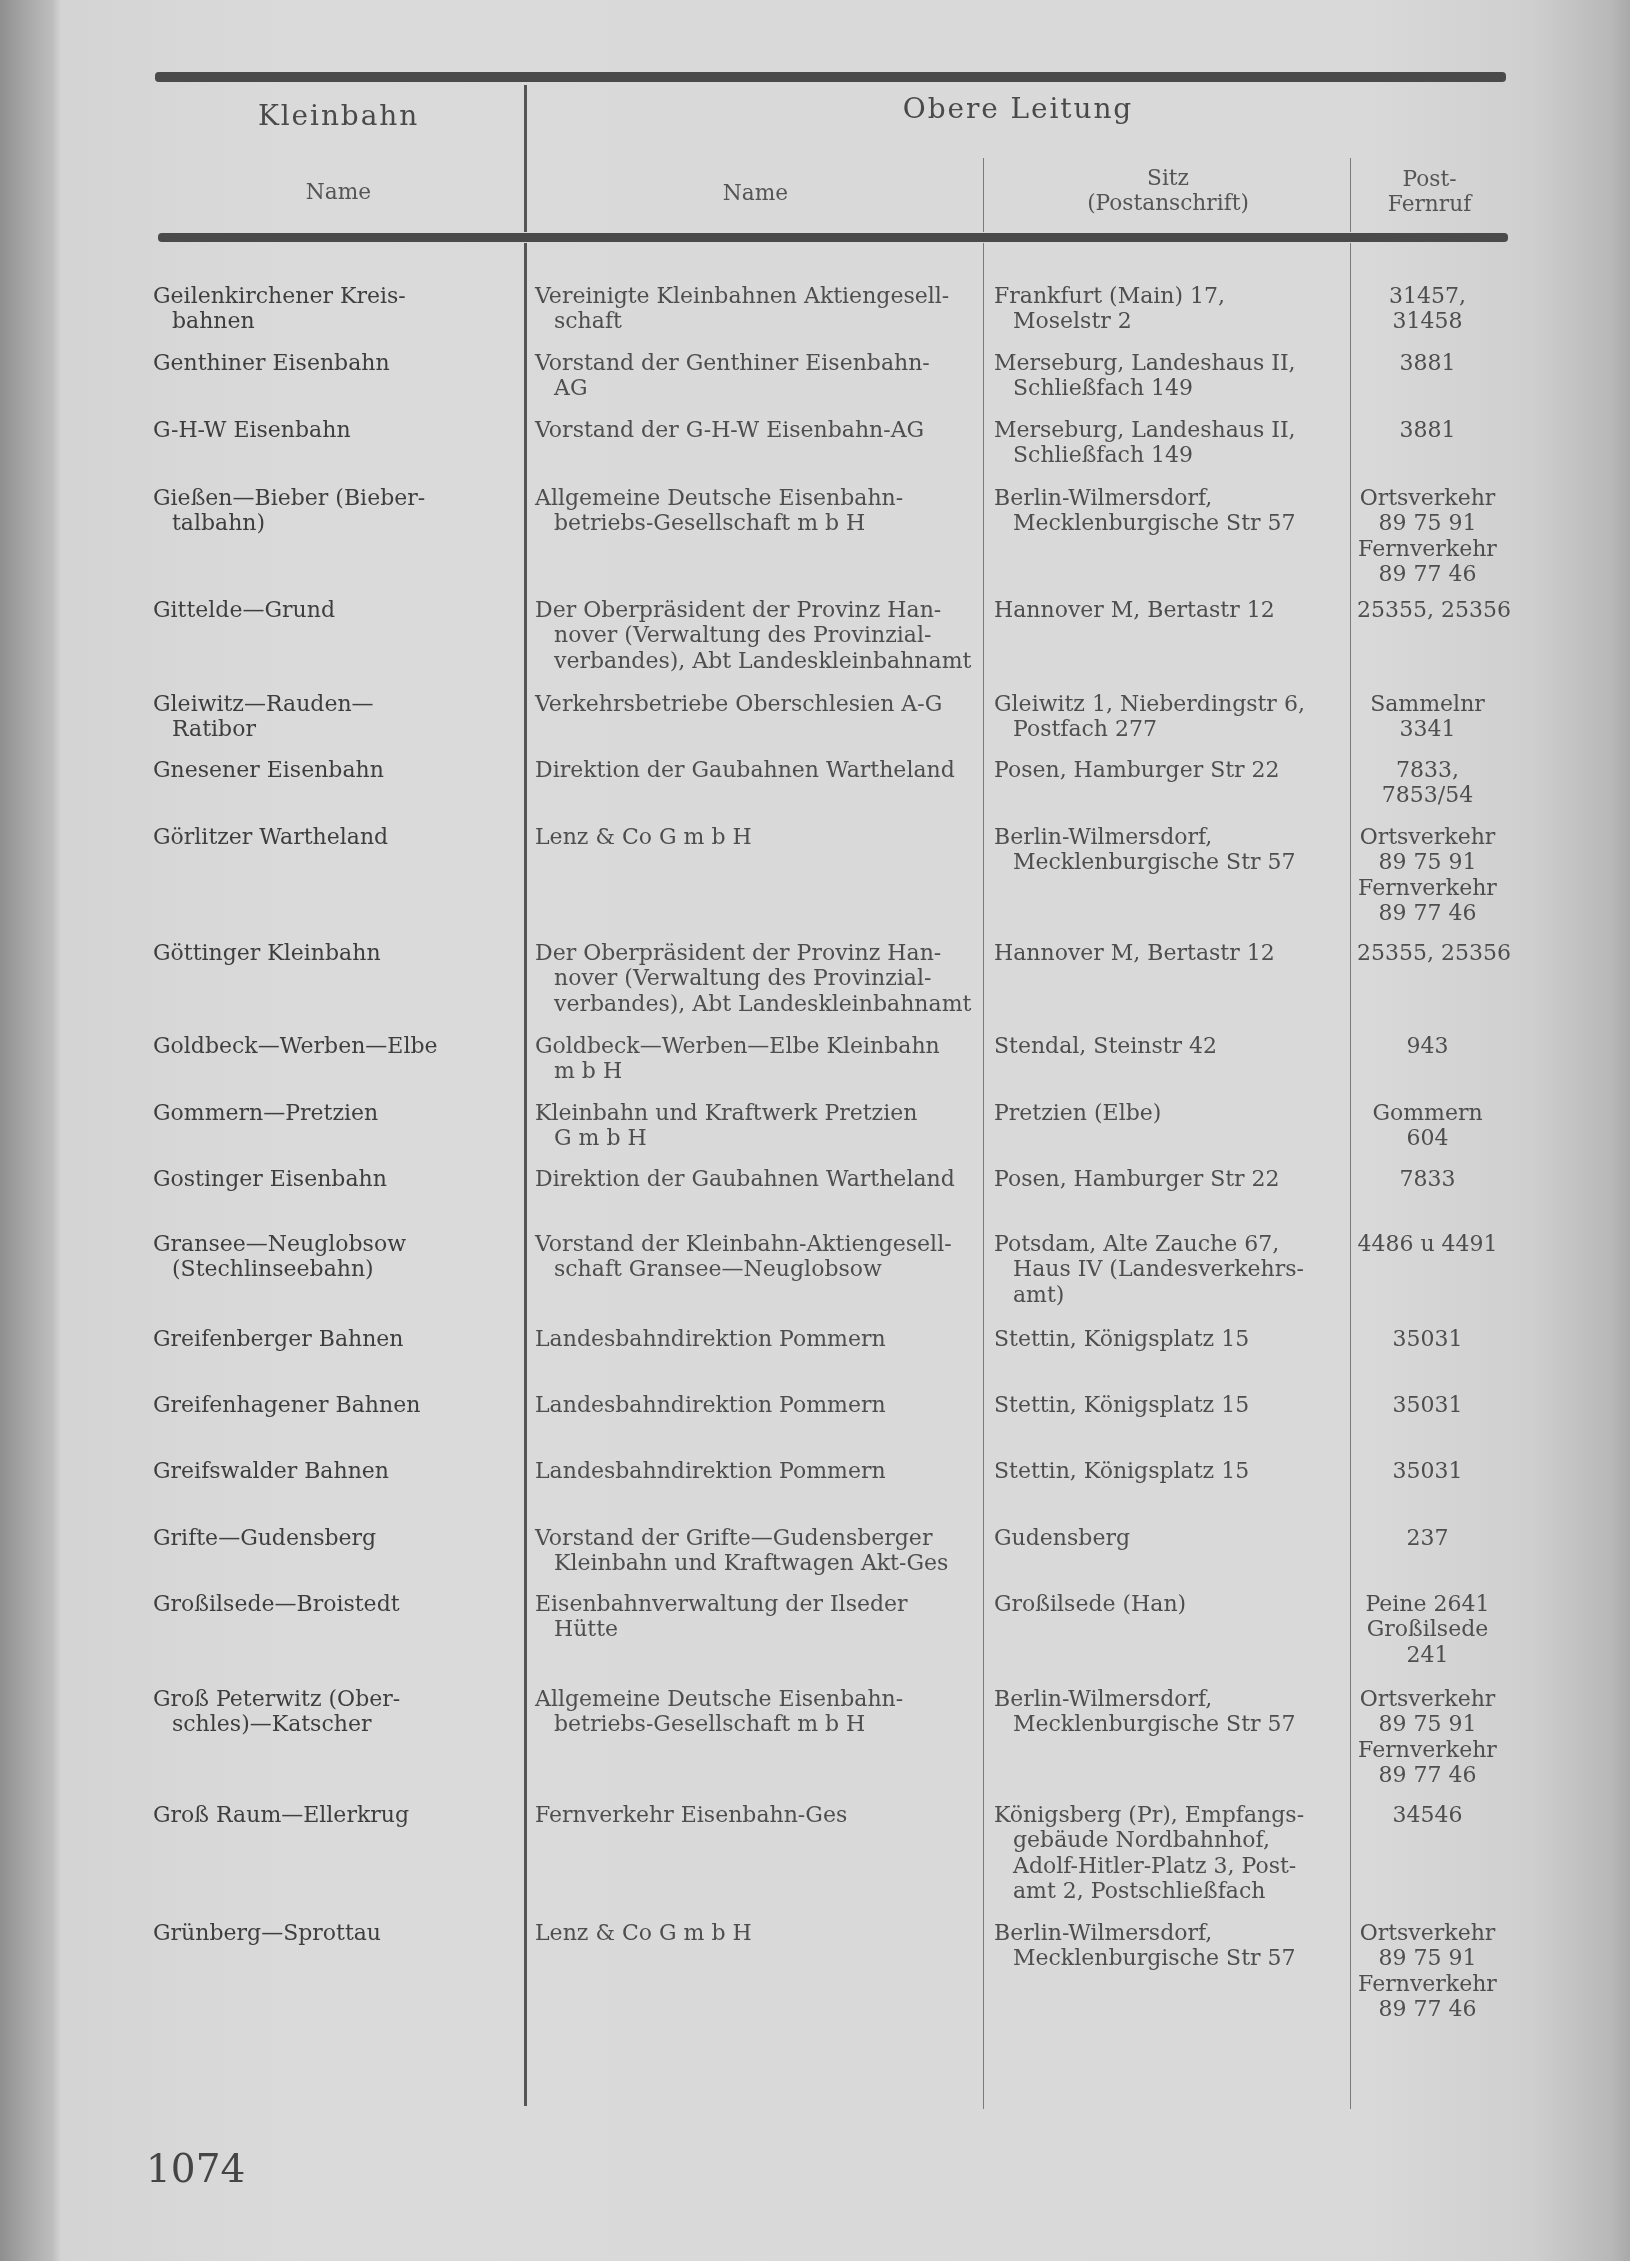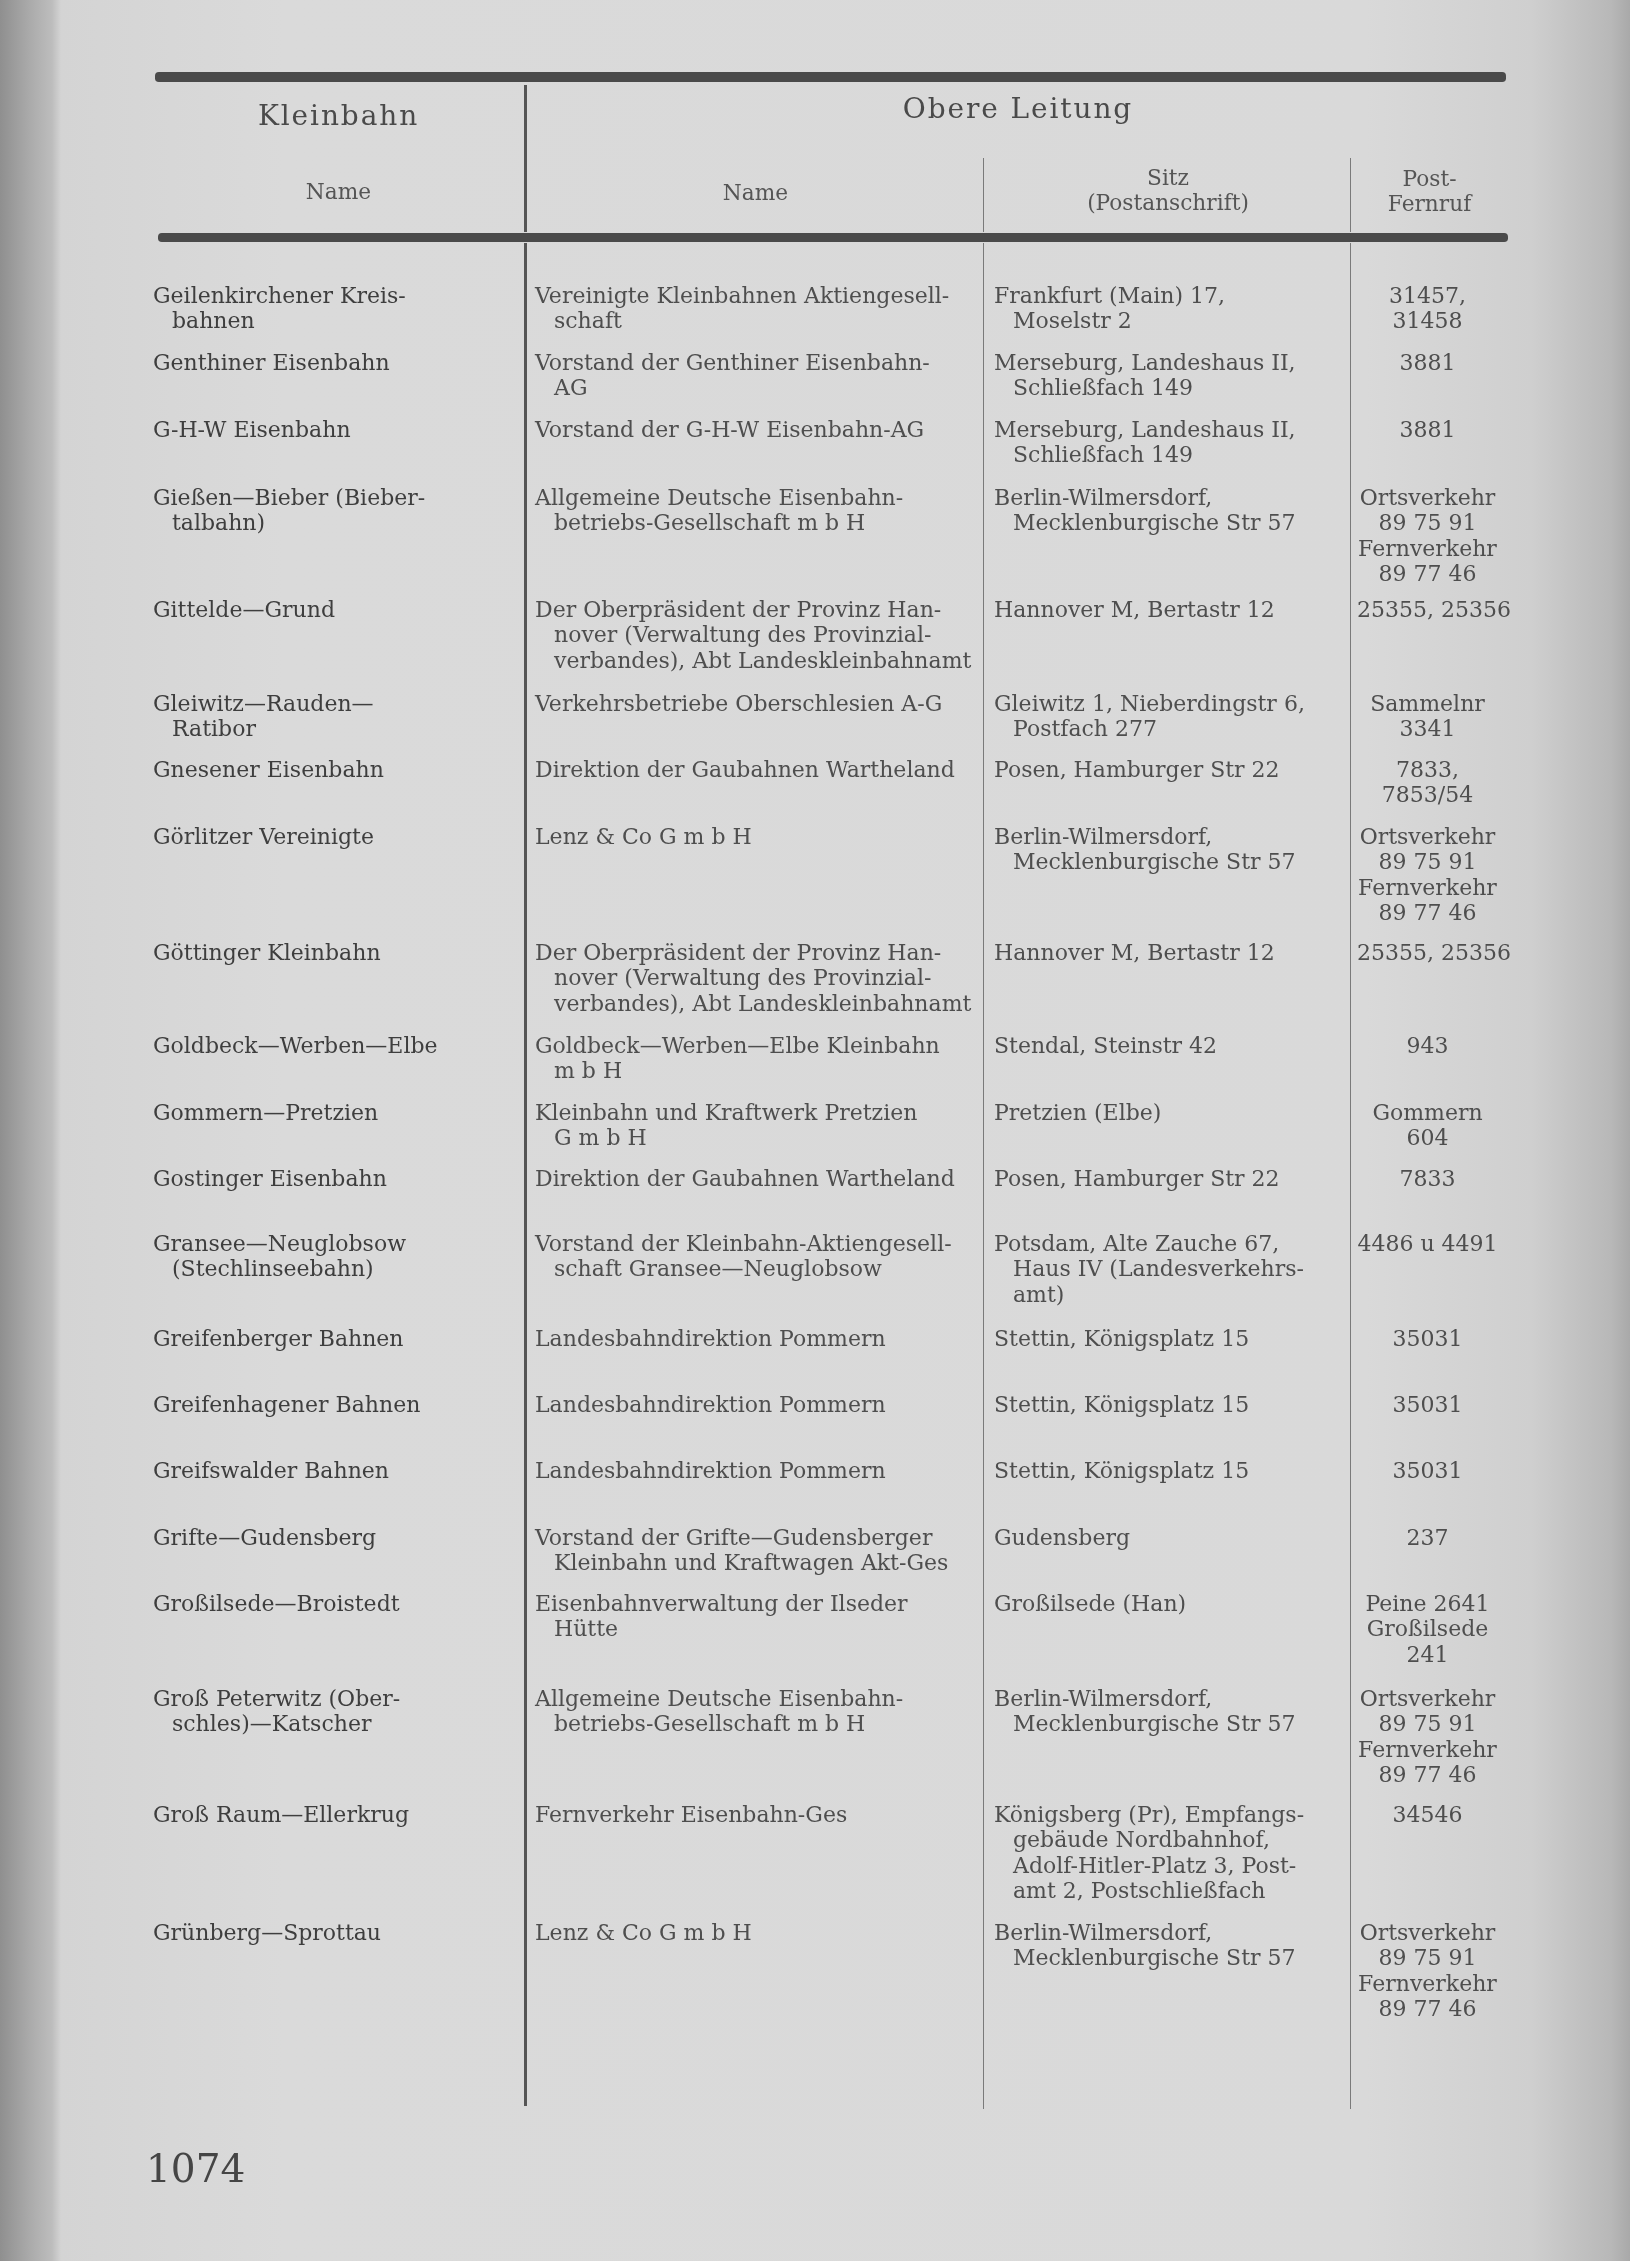--- a/index.html
+++ b/index.html
@@ -164,21 +164,21 @@
       <div class="cell c-sitz">
         <span class="line">Posen, Hamburger Str 22</span>
       </div>
       <div class="cell c-tel">
         <span class="line">7833,</span>
         <span class="line">7853/54</span>
       </div>
     </div>
     <div class="row" style="top: 824px;">
       <div class="cell c-bahn">
-        <span class="line">Görlitzer Vereinigte</span>
+        <span class="line">Görlitzer Wartheland</span>
       </div>
       <div class="cell c-name">
         <span class="line">Lenz &amp; Co G m b H</span>
       </div>
       <div class="cell c-sitz">
         <span class="line">Berlin-Wilmersdorf,</span>
         <span class="line indent">Mecklenburgische Str 57</span>
       </div>
       <div class="cell c-tel">
         <span class="line">Ortsverkehr</span>

